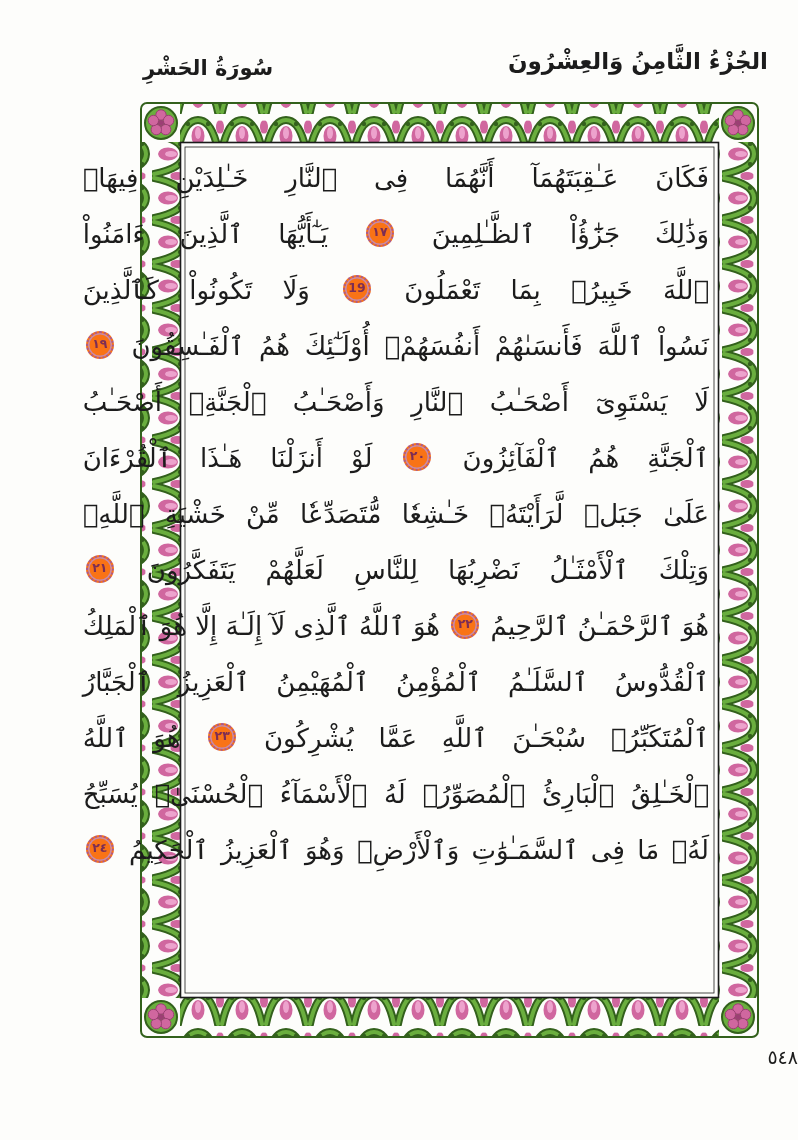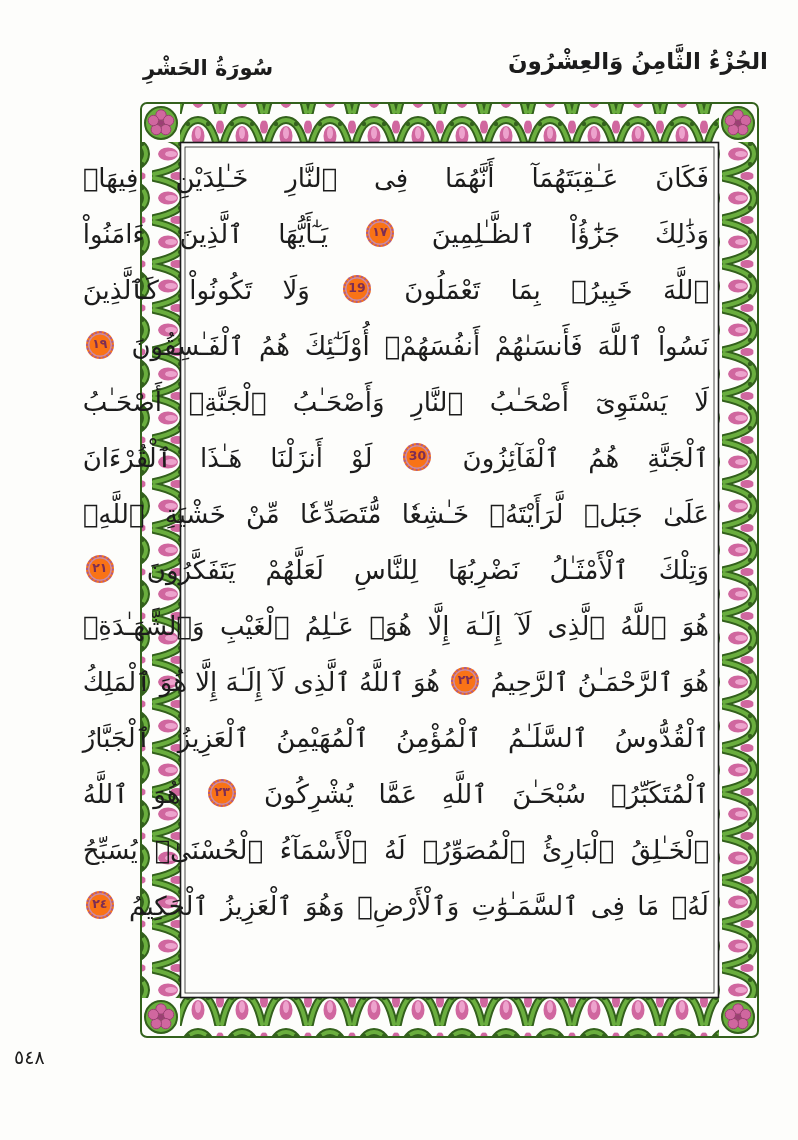--- a/index.html
+++ b/index.html
@@ -62,21 +62,21 @@
     box-shadow:inset 0 0 0 1.5px #c88aa8;
     background:#f97316;
     vertical-align:middle;margin:0 3px 6px 3px;
   }
   .ayah-num{
     font-size:12.5px;font-weight:bold;line-height:1;color:var(--marker-num);
   }
   
   .page-number{
     position:absolute;top:1046px;left:0;width:100%;
-    text-align:left;font-size:19px;letter-spacing:2px;direction:rtl;
+    text-align:right;font-size:19px;letter-spacing:2px;direction:rtl;
     padding-left:14px;
   }
 </style>
 </head>
 <body>
 
 <div class="page">
 
   <div class="juz-title">الجُزْءُ الثَّامِنُ وَالعِشْرُونَ</div>
   <div class="surah-title">سُورَةُ الحَشْرِ</div>
@@ -137,27 +137,26 @@
           <span class="ayah-num">١٧</span>
         </span> يَـٰٓأَيُّهَا ٱلَّذِينَ ءَامَنُواْ</div>
       <div class="quran-line">ٱللَّهَ خَبِيرُۢ بِمَا تَعْمَلُونَ <span class="ayah-marker">
           <span class="ayah-num">19</span>
         </span> وَلَا تَكُونُواْ كَٱلَّذِينَ</div>
       <div class="quran-line">نَسُواْ ٱللَّهَ فَأَنسَىٰهُمْ أَنفُسَهُمْۚ أُوْلَـٰٓئِكَ هُمُ ٱلْفَـٰسِقُونَ <span class="ayah-marker">
           <span class="ayah-num">١٩</span>
         </span></div>
       <div class="quran-line">لَا يَسْتَوِىٓ أَصْحَـٰبُ ٱلنَّارِ وَأَصْحَـٰبُ ٱلْجَنَّةِۚ أَصْحَـٰبُ</div>
       <div class="quran-line">ٱلْجَنَّةِ هُمُ ٱلْفَآئِزُونَ <span class="ayah-marker">
-          <span class="ayah-num">30</span>
+          <span class="ayah-num">٢٠</span>
         </span> لَوْ أَنزَلْنَا هَـٰذَا ٱلْقُرْءَانَ</div>
       <div class="quran-line">عَلَىٰ جَبَلٖ لَّرَأَيْتَهُۥ خَـٰشِعٗا مُّتَصَدِّعٗا مِّنْ خَشْيَةِ ٱللَّهِۚ</div>
       <div class="quran-line">وَتِلْكَ ٱلْأَمْثَـٰلُ نَضْرِبُهَا لِلنَّاسِ لَعَلَّهُمْ يَتَفَكَّرُونَ <span class="ayah-marker">
           <span class="ayah-num">٢١</span>
         </span></div>
-      <div class="quran-line">هُوَ ٱللَّهُ ٱلَّذِى لَآ إِلَـٰهَ إِلَّا هُوَۖ عَـٰلِمُ ٱلْغَيْبِ وَٱلشَّهَـٰدَةِۖ</div>
       <div class="quran-line">هُوَ ٱلرَّحْمَـٰنُ ٱلرَّحِيمُ <span class="ayah-marker">
           <span class="ayah-num">٢٢</span>
         </span> هُوَ ٱللَّهُ ٱلَّذِى لَآ إِلَـٰهَ إِلَّا هُوَ ٱلْمَلِكُ</div>
       <div class="quran-line">ٱلْقُدُّوسُ ٱلسَّلَـٰمُ ٱلْمُؤْمِنُ ٱلْمُهَيْمِنُ ٱلْعَزِيزُ ٱلْجَبَّارُ</div>
       <div class="quran-line">ٱلْمُتَكَبِّرُۚ سُبْحَـٰنَ ٱللَّهِ عَمَّا يُشْرِكُونَ <span class="ayah-marker">
           <span class="ayah-num">٢٣</span>
         </span> هُوَ ٱللَّهُ</div>
       <div class="quran-line">ٱلْخَـٰلِقُ ٱلْبَارِئُ ٱلْمُصَوِّرُۖ لَهُ ٱلْأَسْمَآءُ ٱلْحُسْنَىٰۚ يُسَبِّحُ</div>
       <div class="quran-line">لَهُۥ مَا فِى ٱلسَّمَـٰوَٰتِ وَٱلْأَرْضِۖ وَهُوَ ٱلْعَزِيزُ ٱلْحَكِيمُ <span class="ayah-marker">
           <span class="ayah-num">٢٤</span>

